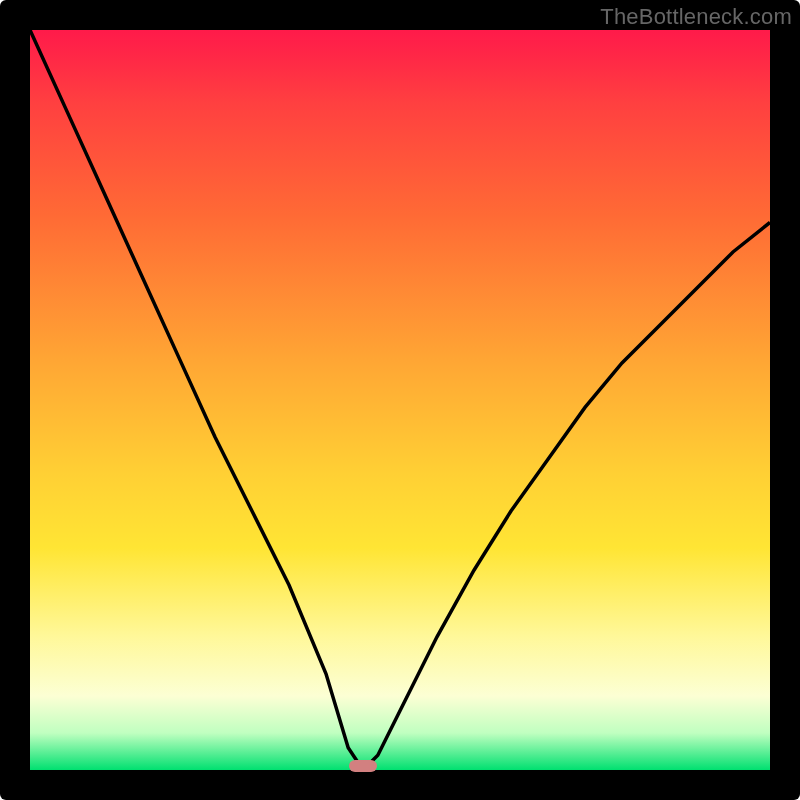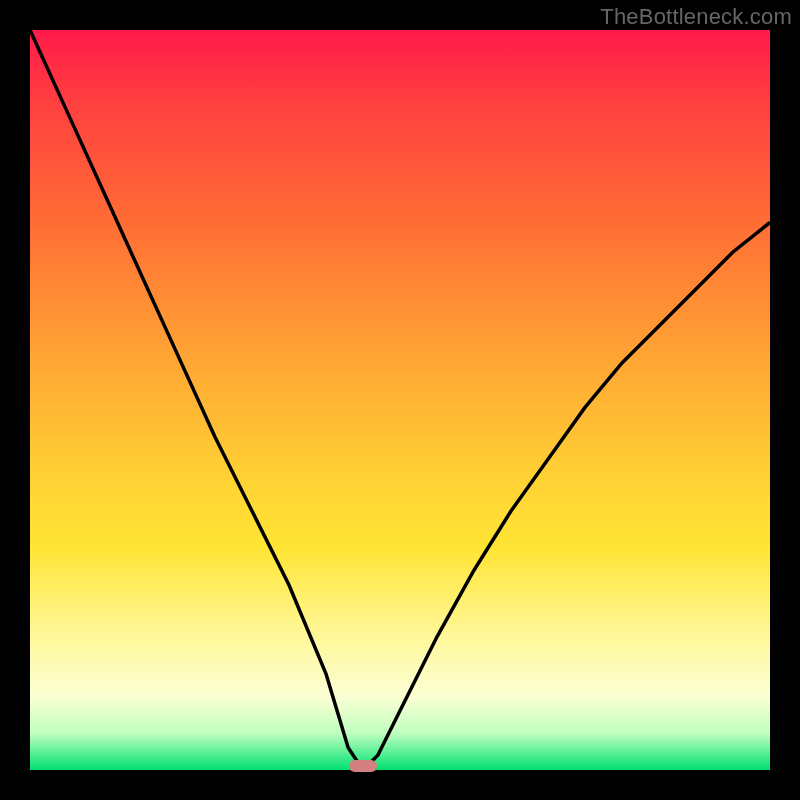--- a/index.html
+++ b/index.html
@@ -8,20 +8,21 @@
     width: 800px;
     height: 800px;
     overflow: hidden;
     font-family: Arial, sans-serif;
   }
   .outer {
     width: 800px;
     height: 800px;
     background: #000;
     position: relative;
+    border-radius: 6px;
   }
   .plot {
     position: absolute;
     left: 30px;
     top: 30px;
     width: 740px;
     height: 740px;
     background: linear-gradient(to bottom,
       #ff1a4a 0%,
       #ff4040 10%,

